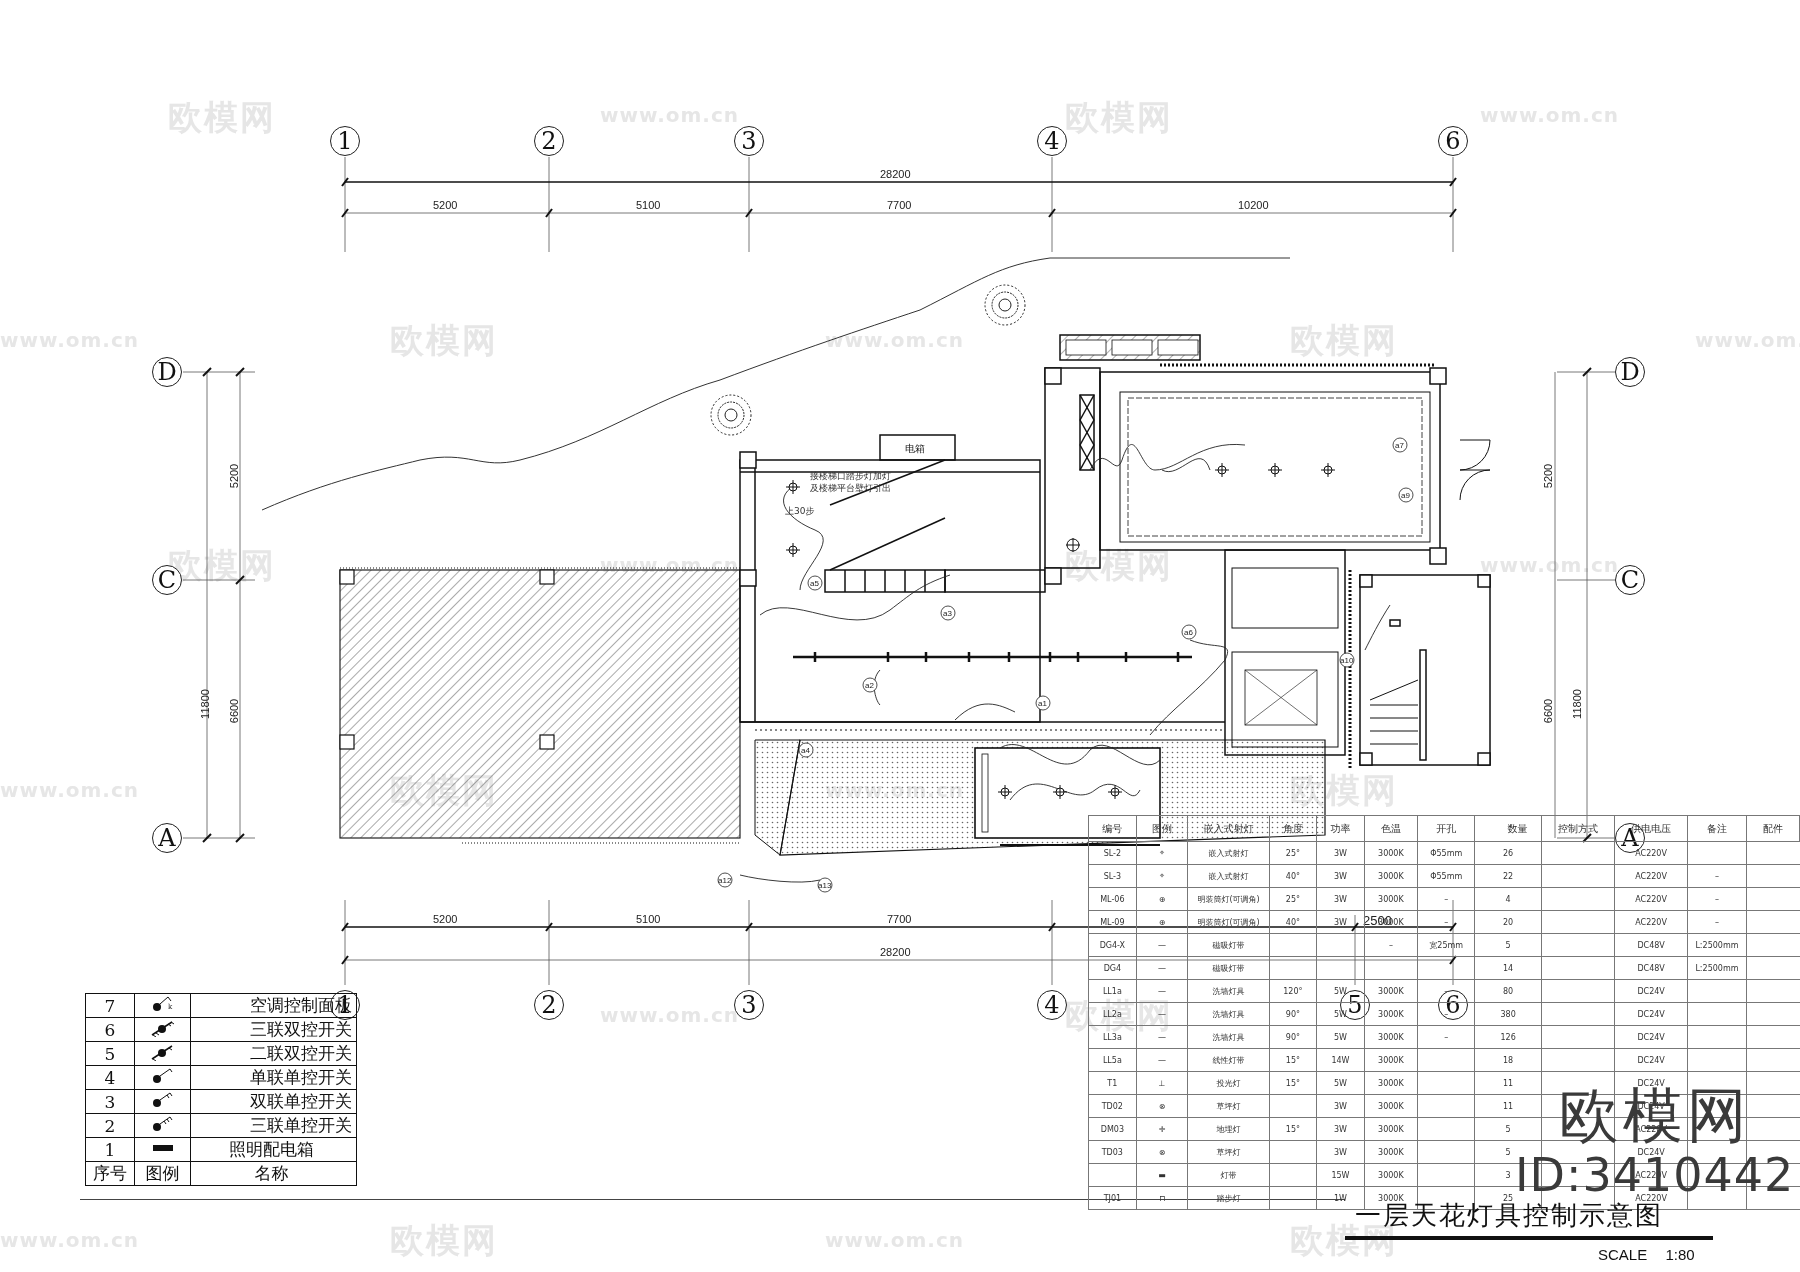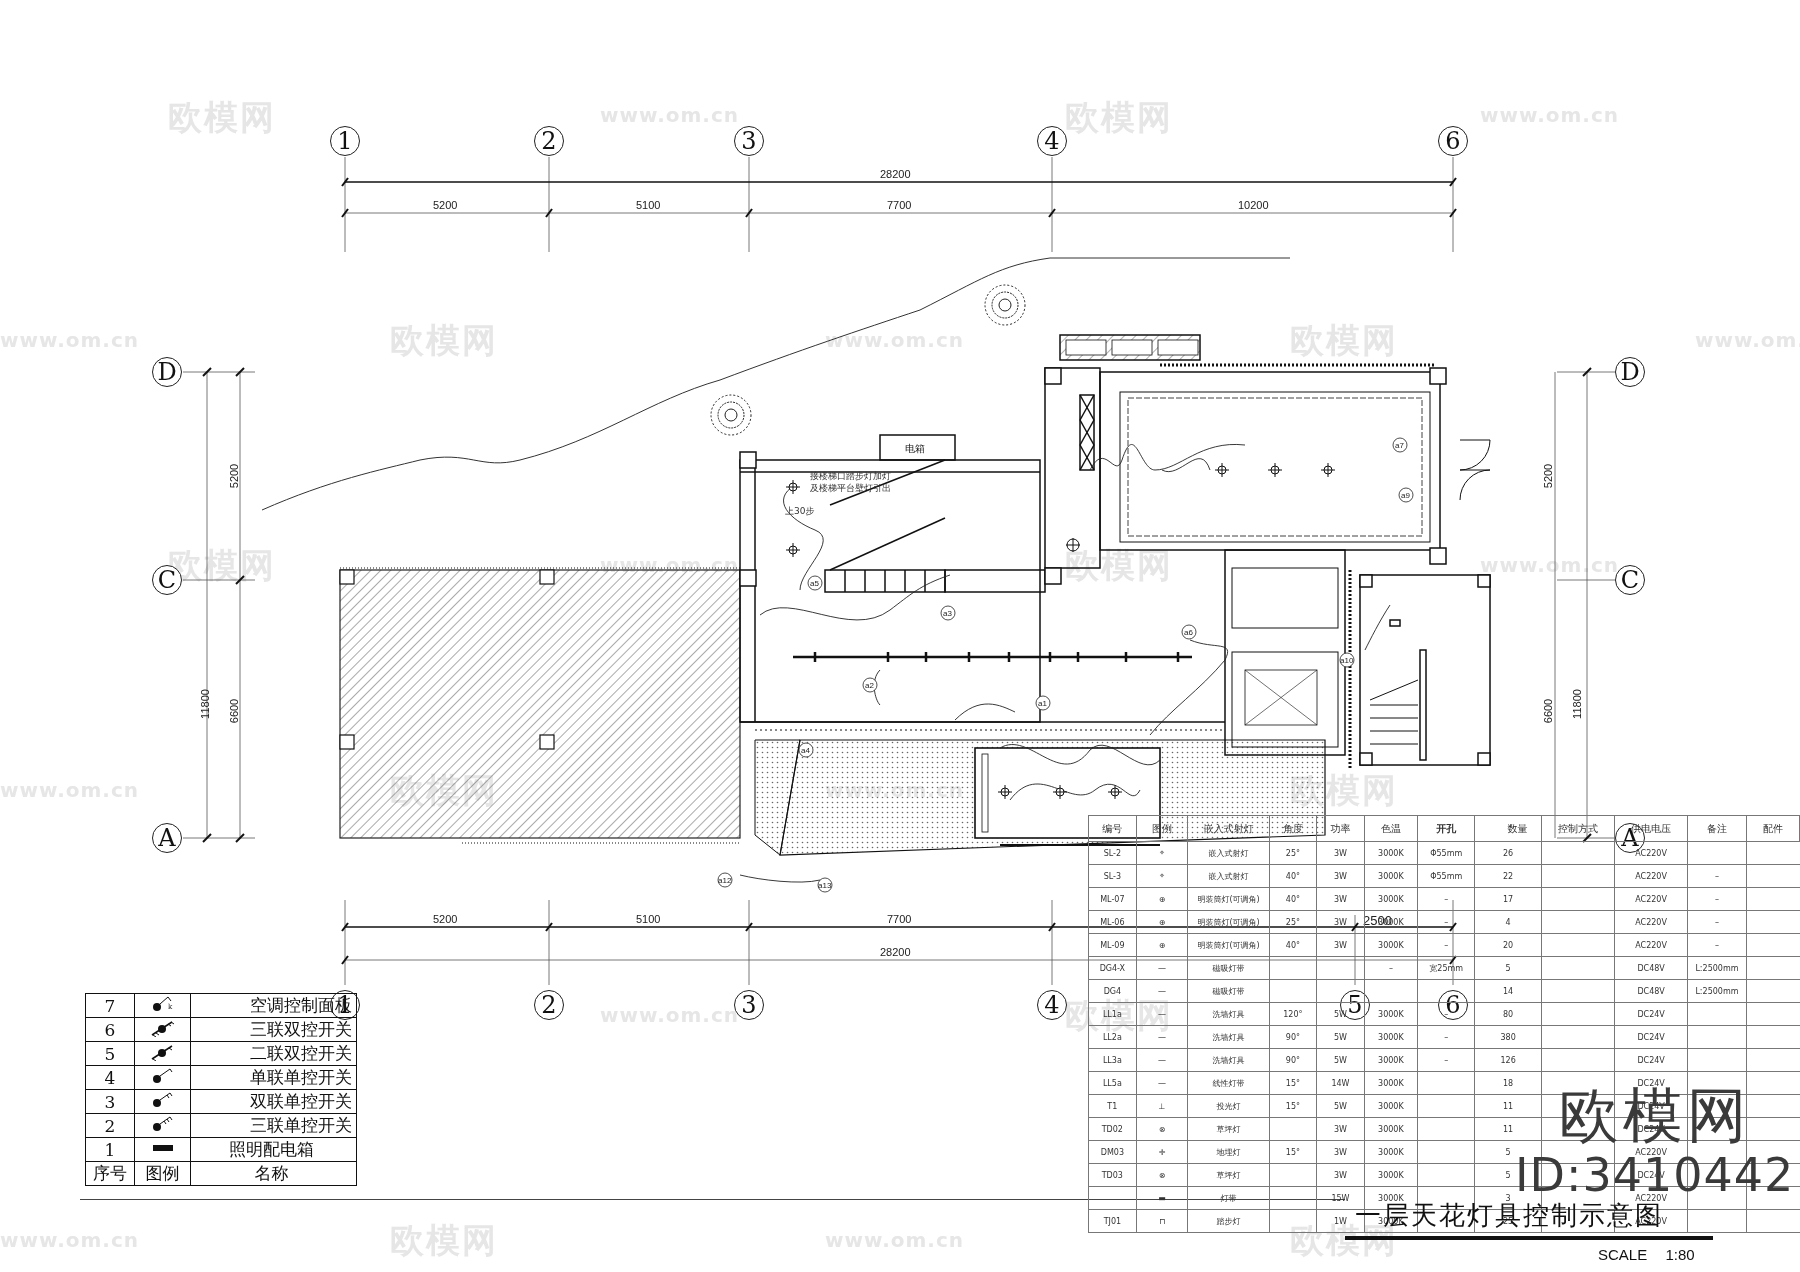--- a/index.html
+++ b/index.html
@@ -439,21 +439,21 @@
 
 <table class="fx" id="fxTable">
   <tbody id="fxBody">
       <tr class="hd">
         <td style="width: 50px;">编号</td>
         <td style="width: 58px;">图例</td>
         <td style="width: 82px;">嵌入式射灯</td>
         <td style="width: 52px;">角度</td>
         <td style="width: 52px;">功率</td>
         <td style="width: 58px;">色温</td>
-        <td style="width: 60px; font-weight: bold;">开孔</td>
+        <td style="width: 60px;">开孔</td>
         <td style="width: 52px; padding-left: 21px;">数量</td>
         <td style="width: 80px;">控制方式</td>
         <td style="width: 80px;">供电电压</td>
         <td style="width: 58px;">备注</td>
         <td style="width: 60px; margin-top: 35px;">配件</td>
       </tr>
       <tr>
         <td>SL-2</td>
         <td>⌖</td>
         <td>嵌入式射灯</td>
@@ -469,34 +469,20 @@
       </tr>
       <tr>
         <td>SL-3</td>
         <td>⌖</td>
         <td>嵌入式射灯</td>
         <td>40°</td>
         <td>3W</td>
         <td>3000K</td>
         <td>Φ55mm</td>
         <td>22</td>
-        <td></td>
-        <td>AC220V</td>
-        <td>–</td>
-        <td style="border-right: none;"></td>
-      </tr>
-      <tr>
-        <td>ML-07</td>
-        <td>⊕</td>
-        <td>明装筒灯(可调角)</td>
-        <td>40°</td>
-        <td>3W</td>
-        <td>3000K</td>
-        <td>–</td>
-        <td>17</td>
         <td></td>
         <td>AC220V</td>
         <td>–</td>
         <td style="border-right: none;"></td>
       </tr>
       <tr>
         <td>ML-06</td>
         <td>⊕</td>
         <td>明装筒灯(可调角)</td>
         <td>25°</td>

